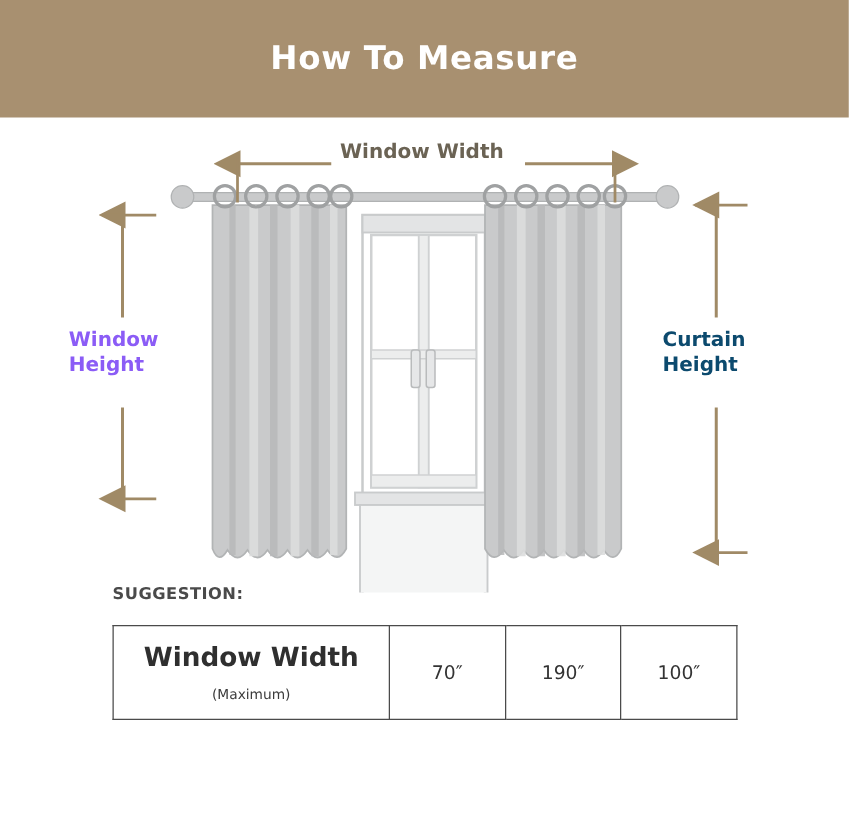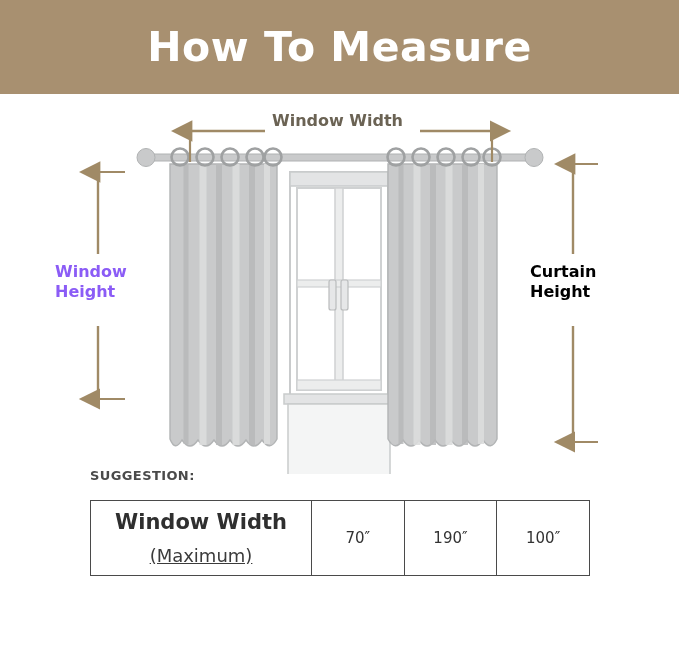--- a/index.html
+++ b/index.html
@@ -27,21 +27,21 @@
     top: 0;
     width: 679px;
     height: 94px;
     background: #a89070;
     display: flex;
     align-items: center;
     justify-content: center;
   }
   .header-title {
     color: #ffffff;
-    font-size: 41px;
+    font-size: 26px;
     font-weight: bold;
     letter-spacing: 0.5px;
     font-family: "DejaVu Sans", sans-serif;
   }
 
   
   .diagram {
     position: absolute;
     left: 0;
     top: 94px;
@@ -69,21 +69,21 @@
   .label-window-height {
     left: 55px;
     top: 168px;
     text-align: left;
     color: #8b5cf6;
   }
   .label-curtain-height {
     left: 530px;
     top: 168px;
     text-align: left;
-    color: #000000;
+    color: #0c4a6e;
   }
 
   
   .suggestion-title {
     position: absolute;
     left: 90px;
     top: 468px;
     font-size: 13px;
     font-weight: bold;
     color: #4a4a4a;
@@ -113,25 +113,24 @@
     width: 212px;
     padding: 8px 4px;
   }
   .row-head .main {
     font-size: 21px;
     font-weight: bold;
     color: #2f2f2f;
     display: block;
   }
   .row-head .sub {
-    font-size: 18px;
+    font-size: 11px;
     color: #3b3b3b;
     display: block;
     margin-top: 11px;
-    text-decoration: underline;
   }
   .val {
     font-size: 15px;
     font-weight: normal;
     color: #2f2f2f;
     height: 72px;
   }
 </style>
 </head>
 <body>

